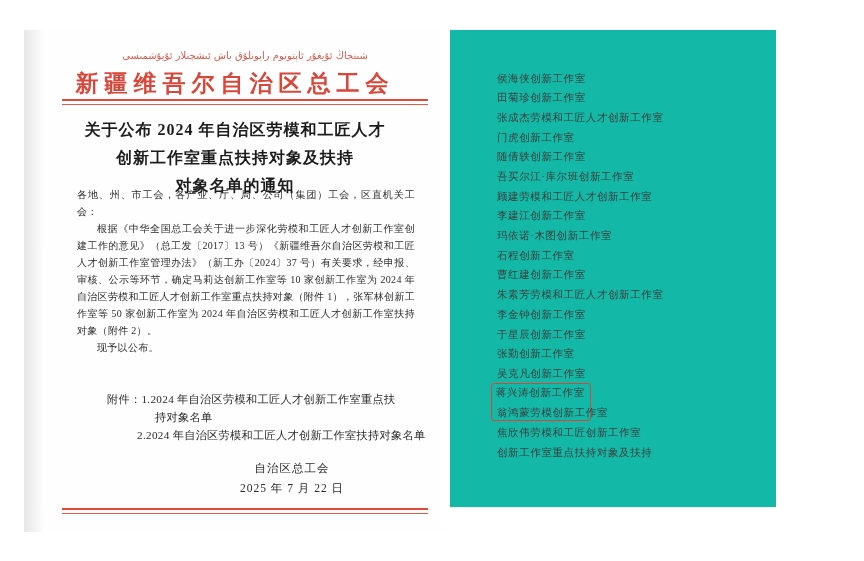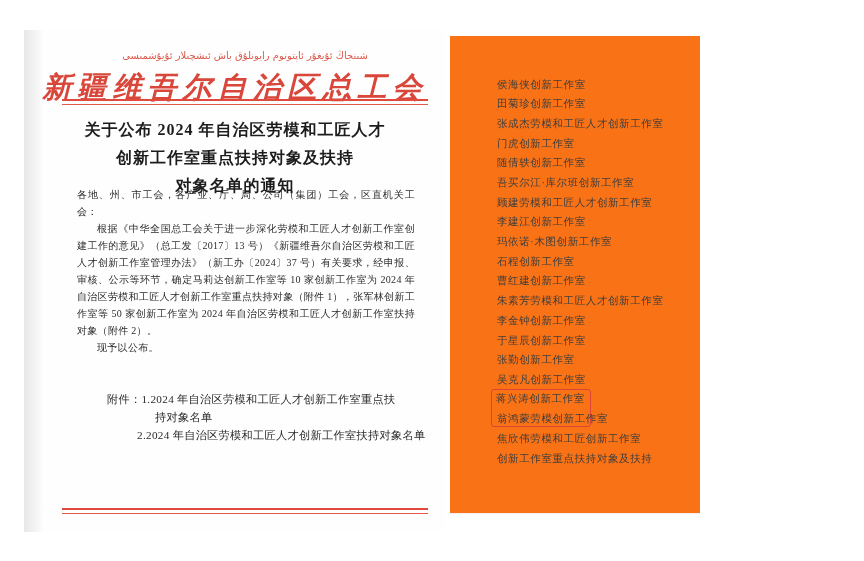--- a/index.html
+++ b/index.html
@@ -1,21 +1,21 @@
 <!DOCTYPE html>
 <html><head>
 <meta charset="utf-8">
 <style>
   * { margin: 0; padding: 0; box-sizing: border-box; }
   html, body { background: #ffffff; }
   body { font-family: "Liberation Serif", "DejaVu Serif", serif; }
 
   .canvas {
     position: relative;
-    width: 700px;
+    width: 776px;
     height: 561px;
     background: #ffffff;
     overflow: hidden;
   }
 
   
   .page-left {
     position: absolute;
     left: 24px; top: 30px;
     width: 421px; height: 502px;
@@ -33,26 +33,25 @@
     text-align: center;
     direction: rtl;
     font-family: "DejaVu Sans", sans-serif;
     font-size: 10px;
     color: #dd5a4c;
   }
   .org-name {
     position: absolute;
     left: 14px; top: 38px; width: 394px;
     text-align: center;
-    font-size: 29px;
+    font-size: 23px;
     font-weight: bold;
     letter-spacing: 6px;
     color: #d9463a;
     white-space: nowrap;
-    font-style: italic;
   }
   .red-rule {
     position: absolute;
     left: 38px; width: 366px;
     height: 6px;
     border-top: 2px solid #df4a3c;
     border-bottom: 1.5px solid #e4594a;
   }
   .rule-top { top: 69px; }
   .rule-bottom { top: 478px; }
@@ -92,23 +91,23 @@
     text-align: center;
     font-size: 11.5px;
     line-height: 20px;
     letter-spacing: 1px;
     color: #2b2b2b;
   }
 
   
   .page-right {
     position: absolute;
-    left: 450px; top: 36px;
+    left: 450px; top: 30px;
     width: 363px; height: 478px;
-    background: #f97316;
+    background: #14b8a6;
     border-right: 2px solid #a21caf;
     border-bottom: 1px solid #f1f1f1;
   }
   .workshop-list {
     position: absolute;
     left: 47px; top: 38px;
     list-style: none;
     width: 300px;
   }
   .workshop-list li {
@@ -152,20 +151,24 @@
       <p class="indent">根据《中华全国总工会关于进一步深化劳模和工匠人才创新工作室创建工作的意见》（总工发〔2017〕13 号）《新疆维吾尔自治区劳模和工匠人才创新工作室管理办法》（新工办〔2024〕37 号）有关要求，经申报、审核、公示等环节，确定马莉达创新工作室等 10 家创新工作室为 2024 年自治区劳模和工匠人才创新工作室重点扶持对象（附件 1），张军林创新工作室等 50 家创新工作室为 2024 年自治区劳模和工匠人才创新工作室扶持对象（附件 2）。</p>
       <p class="indent">现予以公布。</p>
     </div>
 
     <div class="attachment-block">
       <div class="att-line-1">附件：1.2024 年自治区劳模和工匠人才创新工作室重点扶</div>
       <div class="att-line-2">持对象名单</div>
       <div class="att-line-3">2.2024 年自治区劳模和工匠人才创新工作室扶持对象名单</div>
     </div>
 
+    <div class="signature-block">
+      <div>自治区总工会</div>
+      <div>2025 年 7 月 22 日</div>
+    </div>
 
     <div class="red-rule rule-bottom"></div>
   </div>
 
   <div class="page-right">
     <ul class="workshop-list">
         <li><span class="item-text">侯海侠创新工作室</span></li>
         <li><span class="item-text">田菊珍创新工作室</span></li>
         <li><span class="item-text">张成杰劳模和工匠人才创新工作室</span></li>
         <li><span class="item-text">门虎创新工作室</span></li>

